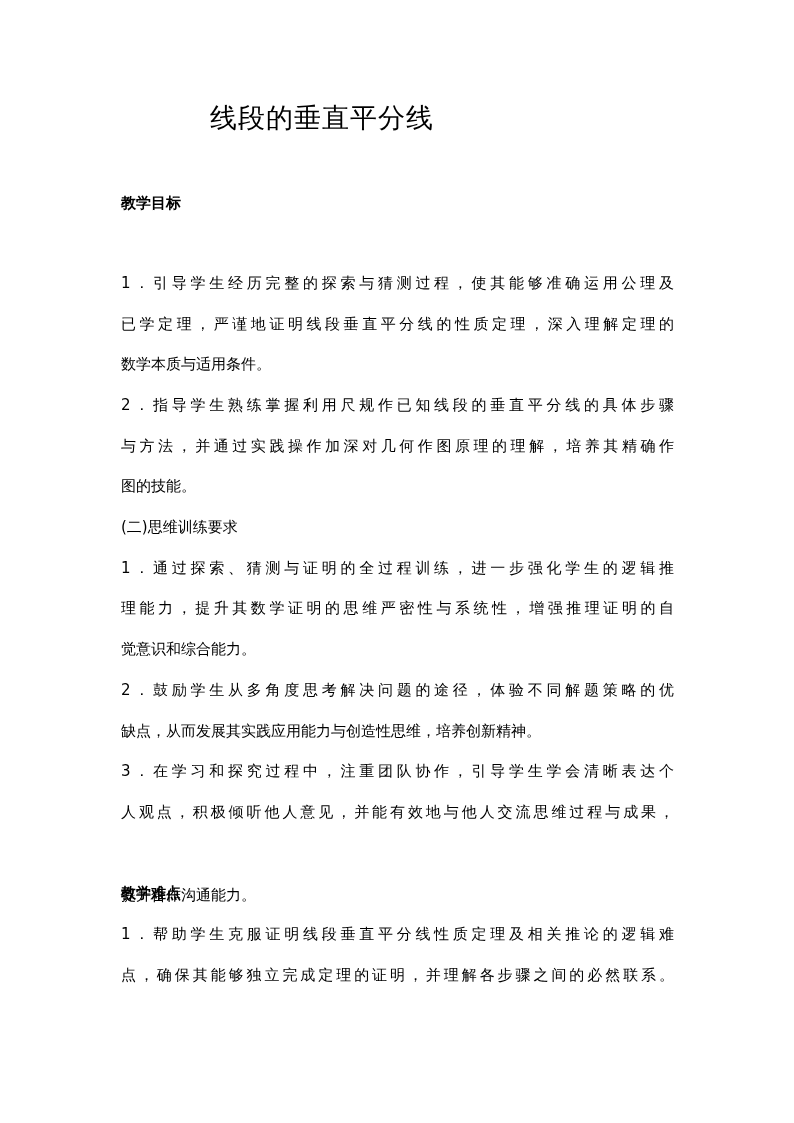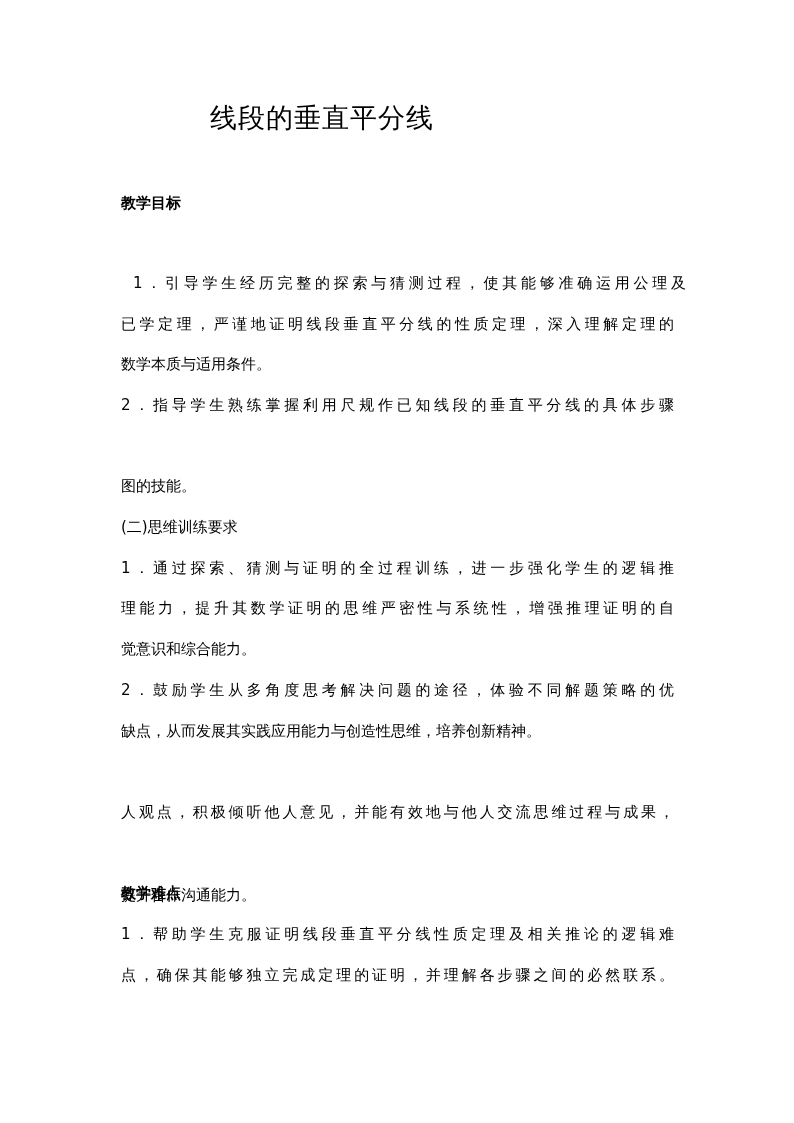--- a/index.html
+++ b/index.html
@@ -15,36 +15,38 @@
 </style>
 </head>
 <body>
 
 <div class="page">
   <div class="title">线段的垂直平分线</div>
 
   <div class="line heading" style="top:192px;">教学目标</div>
 
 
-  <div class="line" style="top:272px;margin-left:12px;">1．引导学生经历完整的探索与猜测过程，使其能够准确运用公理及</div>
+  <div class="line" style="top:272px;">1．引导学生经历完整的探索与猜测过程，使其能够准确运用公理及</div>
   <div class="line last" style="top:353px;">数学本质与适用条件。</div>
   <div class="line" style="top:313px;">已学定理，严谨地证明线段垂直平分线的性质定理，深入理解定理的</div>
 
   <div class="line" style="top:394px;">2．指导学生熟练掌握利用尺规作已知线段的垂直平分线的具体步骤</div>
+  <div class="line" style="top:435px;">与方法，并通过实践操作加深对几何作图原理的理解，培养其精确作</div>
   <div class="line last" style="top:475px;">图的技能。</div>
 
   <div class="line last" style="top:516px;">(二)思维训练要求</div>
 
   <div class="line" style="top:557px;">1．通过探索、猜测与证明的全过程训练，进一步强化学生的逻辑推</div>
   <div class="line" style="top:597px;">理能力，提升其数学证明的思维严密性与系统性，增强推理证明的自</div>
   <div class="line last" style="top:638px;">觉意识和综合能力。</div>
 
   <div class="line" style="top:679px;">2．鼓励学生从多角度思考解决问题的途径，体验不同解题策略的优</div>
   <div class="line last" style="top:720px;">缺点，从而发展其实践应用能力与创造性思维，培养创新精神。</div>
 
+  <div class="line" style="top:760px;">3．在学习和探究过程中，注重团队协作，引导学生学会清晰表达个</div>
   <div class="line" style="top:801px;">人观点，积极倾听他人意见，并能有效地与他人交流思维过程与成果，</div>
   <div class="line last" style="top:842px;margin-top:42px;">提升合作沟通能力。</div>
 
   <div class="line heading" style="top:882px;">教学难点</div>
 
   <div class="line" style="top:923px;">1．帮助学生克服证明线段垂直平分线性质定理及相关推论的逻辑难</div>
   <div class="line" style="top:964px;">点，确保其能够独立完成定理的证明，并理解各步骤之间的必然联系。</div>
 </div>
 
 </body></html>

